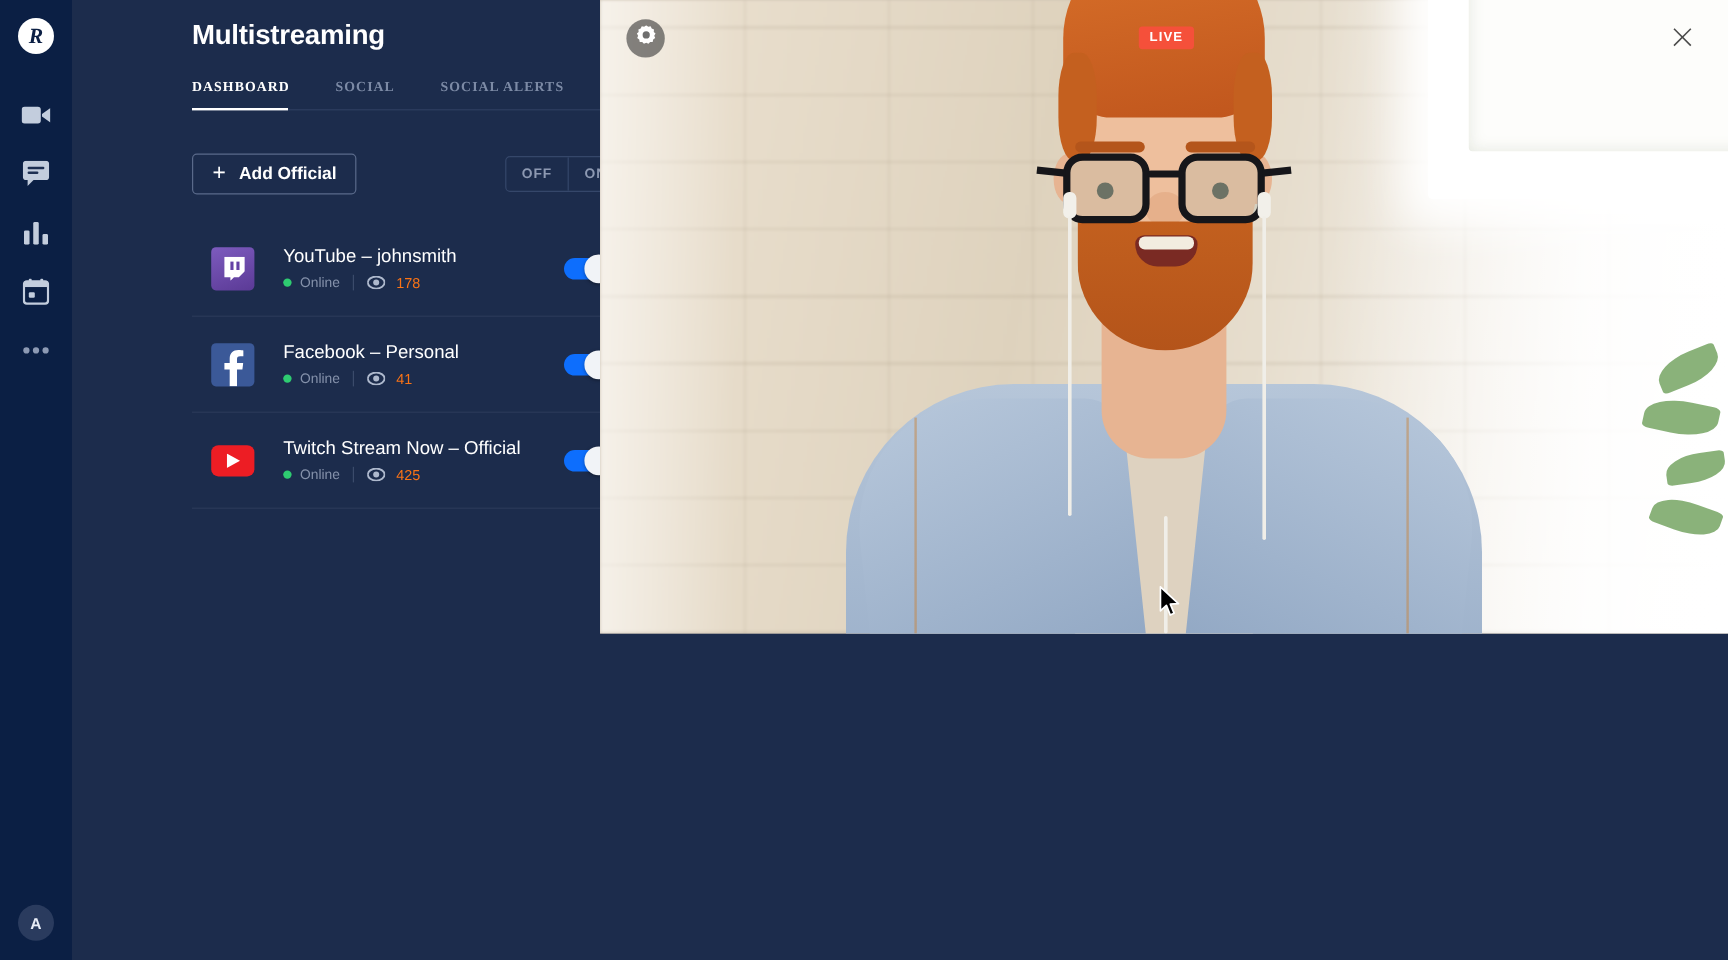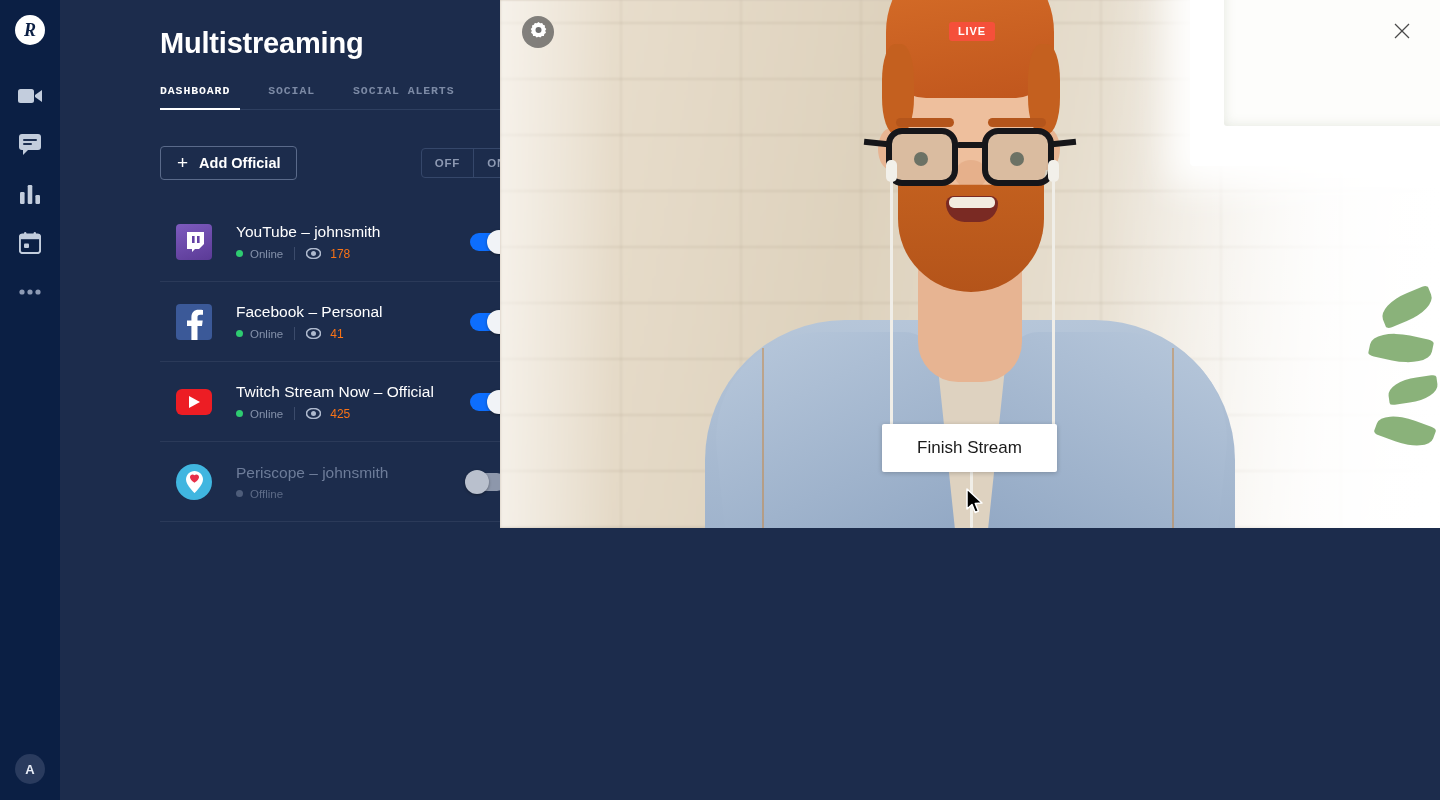--- a/index.html
+++ b/index.html
@@ -38,29 +38,29 @@
     font-size:13px; font-weight:bold; cursor:pointer;
   }
 
   
   .panel {
     width:440px; flex:0 0 440px; height:800px; background:#1c2c4c;
     padding:0 0 0 100px; position:relative;
   }
   .panel-inner { width:360px; }
   .panel-title {
-    color:#ffffff; font-size:29px; font-weight:bold;
-    padding-top:16px; letter-spacing:-0.2px;margin-top:11px;
+    color:#ffffff; font-size:23px; font-weight:bold;
+    padding-top:16px; letter-spacing:-0.2px;
   }
   .tabs { display:flex; gap:0; margin-top:24px; position:relative; }
   .tab {
     font-size:11.5px; font-weight:bold; letter-spacing:0.9px;
     color:#7c8aa5; padding:0 0 13px 0; margin-right:38px;
     cursor:pointer; background:none; border:none;
-    font-family:Liberation Mono, monospace;
+    font-family:Liberation Serif, serif;
   }
   .tab.active { color:#ffffff; }
   .tabs-rule {
     position:absolute; left:0; bottom:0; width:360px; height:1px;
     background:#2e3f60;
   }
   .tabs-underline {
     position:absolute; left:0; bottom:0; width:80px; height:2px;
     background:#ffffff;
   }
@@ -445,40 +445,20 @@
                 </svg>
               </span>
               <span class="ch-count">425</span>
             </div>
           </div>
           <div class="toggle">
               <div class="knob"></div>
             </div>
         </div>
 
-        <div class="channel offline">
-          <div class="ch-icon">
-            <div class="ic-ps">
-              <svg width="17" height="22" viewBox="0 0 17 22">
-                <path d="M8.5 0 C3.8 0 0 3.8 0 8.5 C0 14 8.5 22 8.5 22 C8.5 22 17 14 17 8.5 C17 3.8 13.2 0 8.5 0 Z" fill="#ffffff"></path>
-                <path d="M8.5 4.2 C10.2 2.6 13 3.6 13 6 C13 8.5 10 10.8 8.5 11.8 C7 10.8 4 8.5 4 6 C4 3.6 6.8 2.6 8.5 4.2 Z" fill="#e8304a"></path>
-              </svg>
-            </div>
-          </div>
-          <div class="ch-body">
-            <div class="ch-name">Periscope – johnsmith</div>
-            <div class="ch-meta">
-              <span class="dot off"></span>
-              <span class="ch-status">Offline</span>
-            </div>
-          </div>
-          <div class="toggle off">
-              <div class="knob"></div>
-            </div>
-        </div>
 
       </div>
     </div>
   </div>
 
   <div class="stage">
     <div class="video">
 
       <div class="bg-wall"></div>
       <div class="bg-right-glow"></div>
@@ -541,21 +521,20 @@
 
       <div class="close-btn">
         <span>
           <svg width="18" height="18" viewBox="0 0 18 18">
             <line x1="2" y1="2" x2="16" y2="16" stroke="#4a4a4a" stroke-width="1.3"></line>
             <line x1="16" y1="2" x2="2" y2="16" stroke="#4a4a4a" stroke-width="1.3"></line>
           </svg>
         </span>
       </div>
 
-      <button class="finish-btn">Finish Stream</button>
 
       <div class="cursor">
         <svg width="20" height="28" viewBox="0 0 20 28">
           <path d="M1 1 L1 21 L6 16.5 L9.2 24.5 L12.4 23 L9.3 15.4 L16 15 Z" fill="#000000" stroke="#ffffff" stroke-width="1.5" stroke-linejoin="round"></path>
         </svg>
       </div>
 
     </div>
   </div>
 

